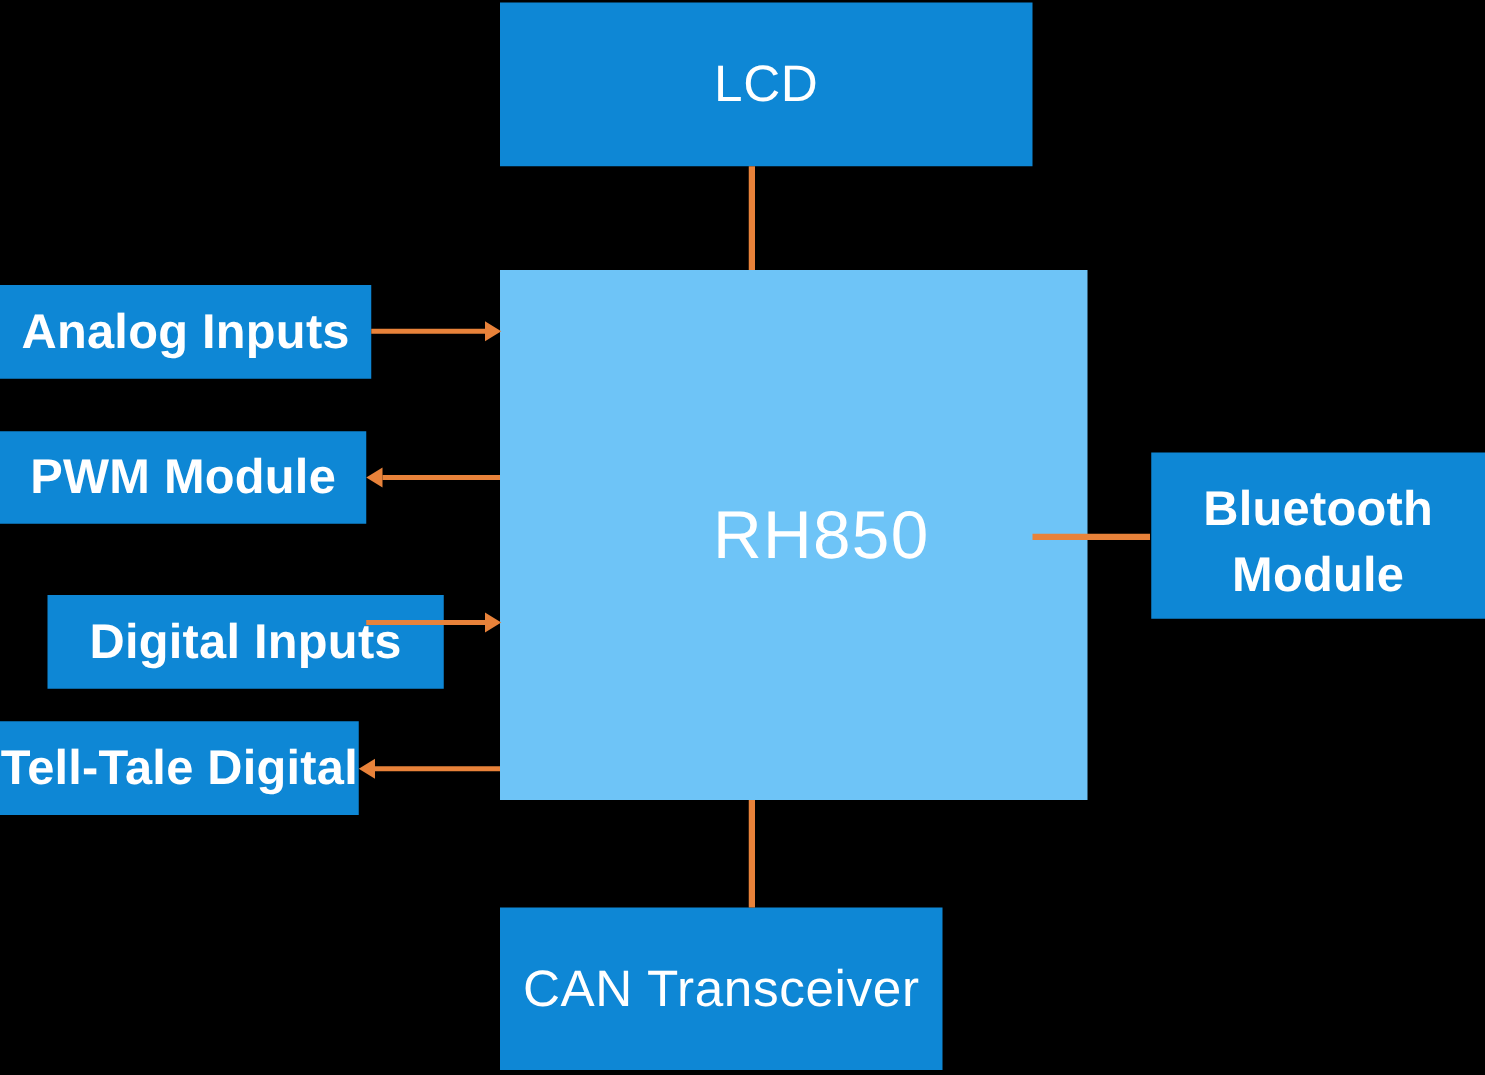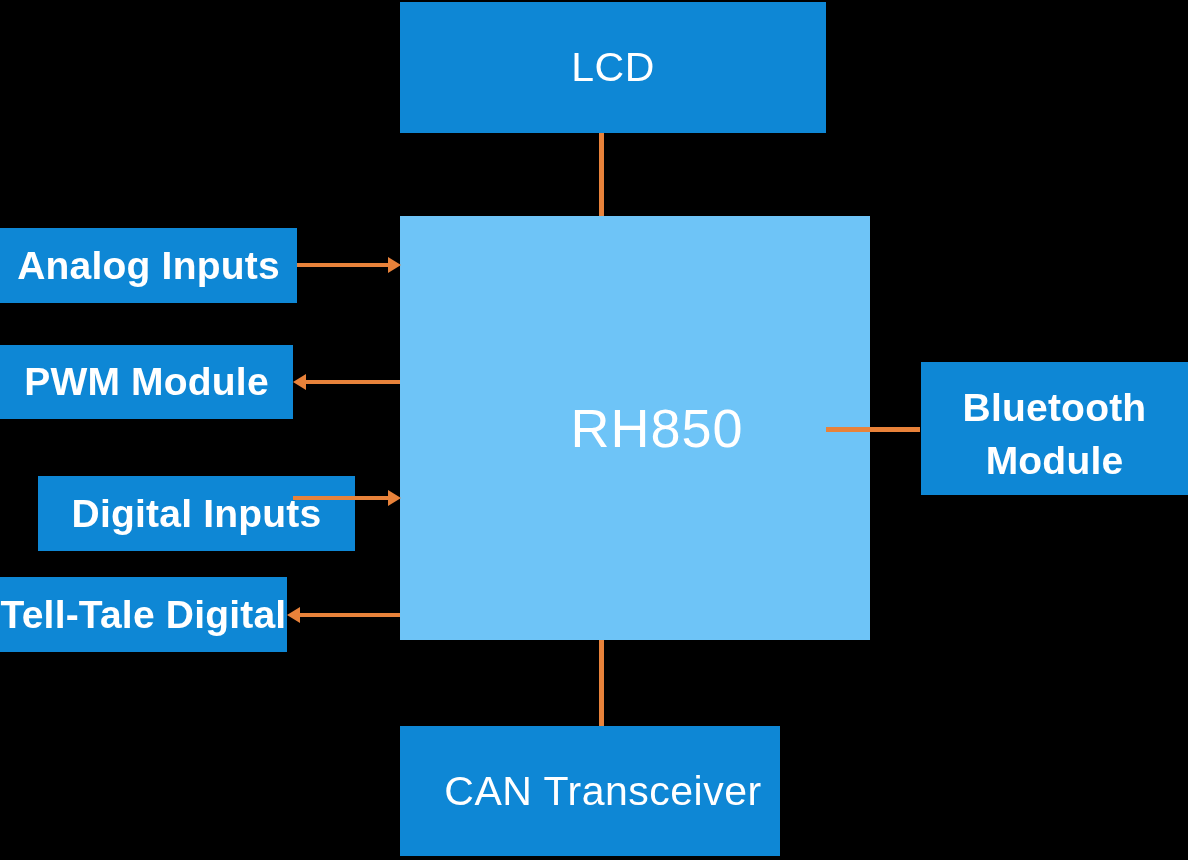--- a/index.html
+++ b/index.html
@@ -40,21 +40,21 @@
     height: 0;
     border-top: 8px solid transparent;
     border-bottom: 8px solid transparent;
   }
   .arrowhead.right { border-left: 13px solid #e8823a; }
   .arrowhead.left  { border-right: 13px solid #e8823a; }
 
   
   #box-lcd       { left: 400px; top: 2px;   width: 426px; height: 131px; }
   #box-rh850     { left: 400px; top: 216px; width: 426px; height: 424px; }
-  #box-can       { left: 400px; top: 726px; width: 354px; height: 130px; padding-left: 26px; }
+  #box-can       { left: 400px; top: 726px; width: 354px; height: 130px; }
   #box-bluetooth { left: 921px; top: 362px; width: 267px; height: 133px; }
   #box-analog    { left: 0;     top: 228px; width: 297px; height: 75px; }
   #box-pwm       { left: 0;     top: 345px; width: 293px; height: 74px; }
   #box-digital   { left: 0;     top: 476px; width: 317px; height: 75px; margin-left: 38px; }
   #box-telltale  { left: 0;     top: 577px; width: 287px; height: 75px; }
 
   #conn-lcd      { left: 599px; top: 133px; width: 5px;  height: 83px; }
   #conn-can      { left: 599px; top: 640px; width: 5px;  height: 86px; }
   #conn-bt       { left: 826px; top: 427px; width: 94px; height: 5px; }
 

